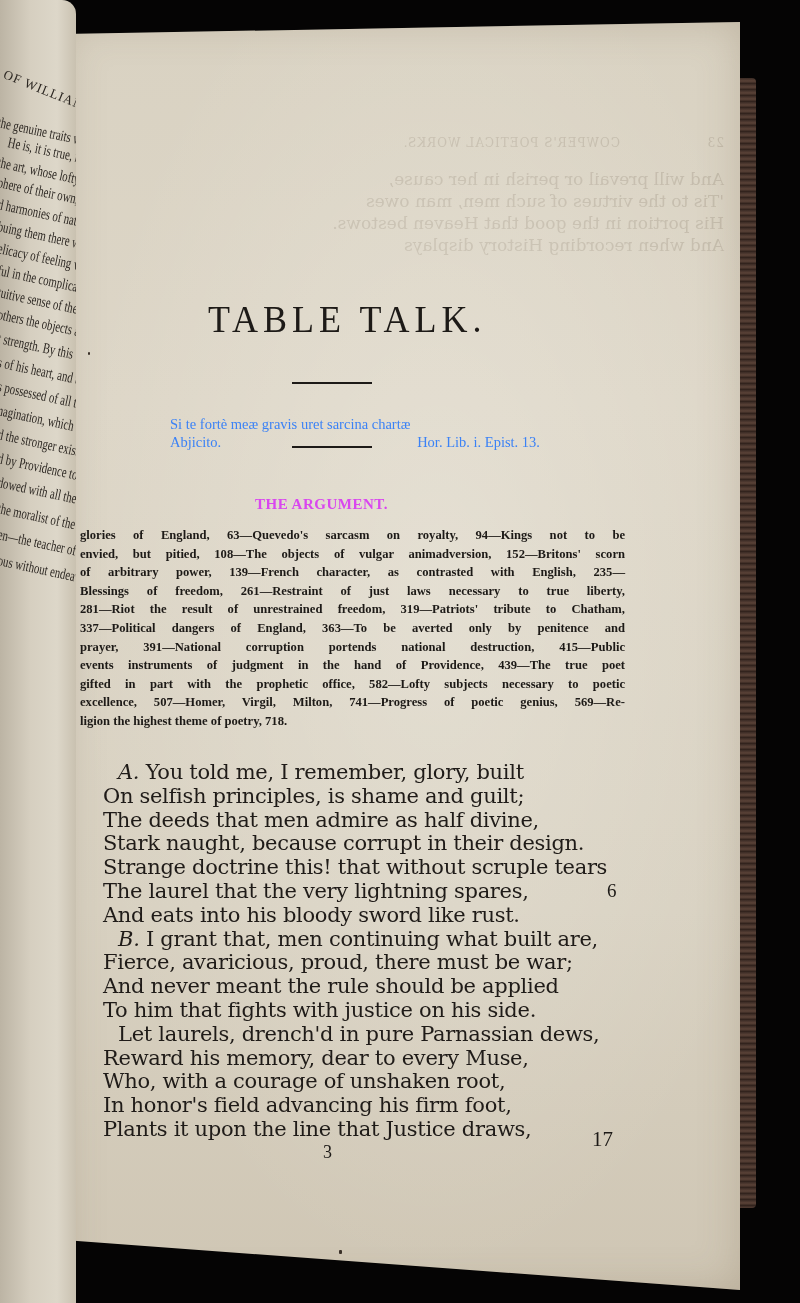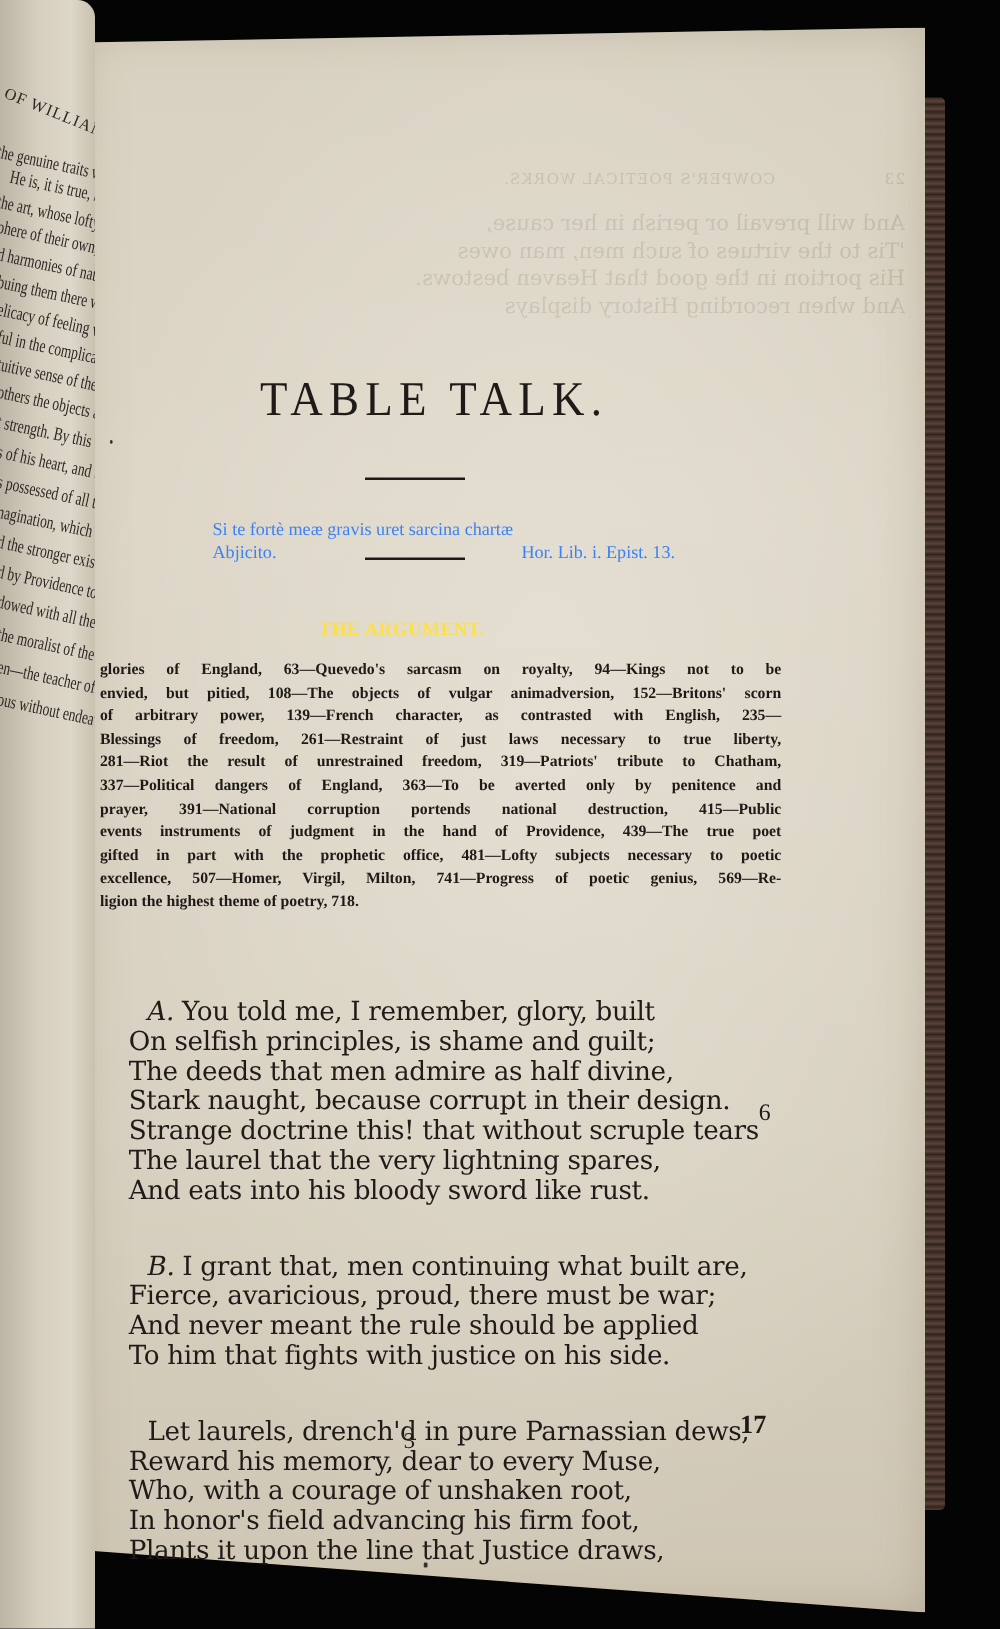--- a/index.html
+++ b/index.html
@@ -60,42 +60,42 @@
   .rule.r2 { left: 292px; top: 446px; }
   .epigraph {
     position: absolute; left: 170px; top: 395px; width: 370px;
     font-size: 14.5px; line-height: 18px; color: #3b82f6;
     font-family: "Liberation Serif", serif;
     margin-top: 20px;
   }
   .epigraph .ep-row2 { display: flex; justify-content: space-between; align-items: flex-end; }
   .arg-head {
     position: absolute; left: 255px; top: 496px; font-size: 15px; font-weight: bold;
-    letter-spacing: .5px; color: #fde047; font-family: "Liberation Serif", serif;
+    letter-spacing: .5px; color: #d946ef; font-family: "Liberation Serif", serif;
   }
   .argument {
     position: absolute; left: 80px; top: 526px; width: 545px;
     font-size: 12.6px; line-height: 18.6px; color: #1d1a17;
     font-family: "Liberation Serif", serif; font-weight: bold;
   }
   .argument .arg-line { white-space: nowrap; text-align: justify; text-align-last: justify; display: block; }
   .argument .arg-line.last { text-align-last: left; }
   .poem {
     position: absolute; left: 103px; top: 761px; width: 520px;
     font-size: 21px; line-height: 23.8px; color: #1f1b18;
     font-family: "DejaVu Serif", serif; letter-spacing: -0.3px;
   }
   .poem .pline { white-space: nowrap; position: relative; display: block; }
-  .poem .pline.indent { padding-left: 15px; margin-top: 37px; }
+  .poem .pline.indent { padding-left: 15px; }
   .poem .spk { font-style: italic; }
   .line-num {
     position: absolute; font-size: 19px; color: #1d1a17; font-family: "Liberation Serif", serif;
   }
   .line-num.n6 { left: 607px; top: 880px; }
-  .line-num.n17 { left: 592px; top: 1127px; font-size: 21px; font-weight: bold; }
+  .line-num.n17 { left: 592px; top: 1127px; font-size: 21px; }
   .sig {
     position: absolute; left: 323px; top: 1142px; font-size: 18px; color: #1d1a17;
     font-family: "Liberation Serif", serif;
   }
   .speck { position: absolute; width: 3px; height: 4px; background: #3a3028; border-radius: 1px; }
 </style>
 </head>
 <body>
 
 <div class="binding"></div>
@@ -129,21 +129,21 @@
 
 <div class="argument">
   <span class="arg-line">glories of England, 63—Quevedo's sarcasm on royalty, 94—Kings not to be</span>
   <span class="arg-line">envied, but pitied, 108—The objects of vulgar animadversion, 152—Britons' scorn</span>
   <span class="arg-line">of arbitrary power, 139—French character, as contrasted with English, 235—</span>
   <span class="arg-line">Blessings of freedom, 261—Restraint of just laws necessary to true liberty,</span>
   <span class="arg-line">281—Riot the result of unrestrained freedom, 319—Patriots' tribute to Chatham,</span>
   <span class="arg-line">337—Political dangers of England, 363—To be averted only by penitence and</span>
   <span class="arg-line">prayer, 391—National corruption portends national destruction, 415—Public</span>
   <span class="arg-line">events instruments of judgment in the hand of Providence, 439—The true poet</span>
-  <span class="arg-line">gifted in part with the prophetic office, 481—Lofty subjects necessary to poetic</span>
+  <span class="arg-line">gifted in part with the prophetic office, 582—Lofty subjects necessary to poetic</span>
   <span class="arg-line">excellence, 507—Homer, Virgil, Milton, 741—Progress of poetic genius, 569—Re-</span>
   <span class="arg-line last">ligion the highest theme of poetry, 718.</span>
 </div>
 
 <div class="poem">
   <span class="pline indent"><span class="spk">A.</span><span> You told me, I remember, glory, built</span></span>
   <span class="pline">On selfish principles, is shame and guilt;</span>
   <span class="pline">The deeds that men admire as half divine,</span>
   <span class="pline">Stark naught, because corrupt in their design.</span>
   <span class="pline">Strange doctrine this! that without scruple tears</span>

